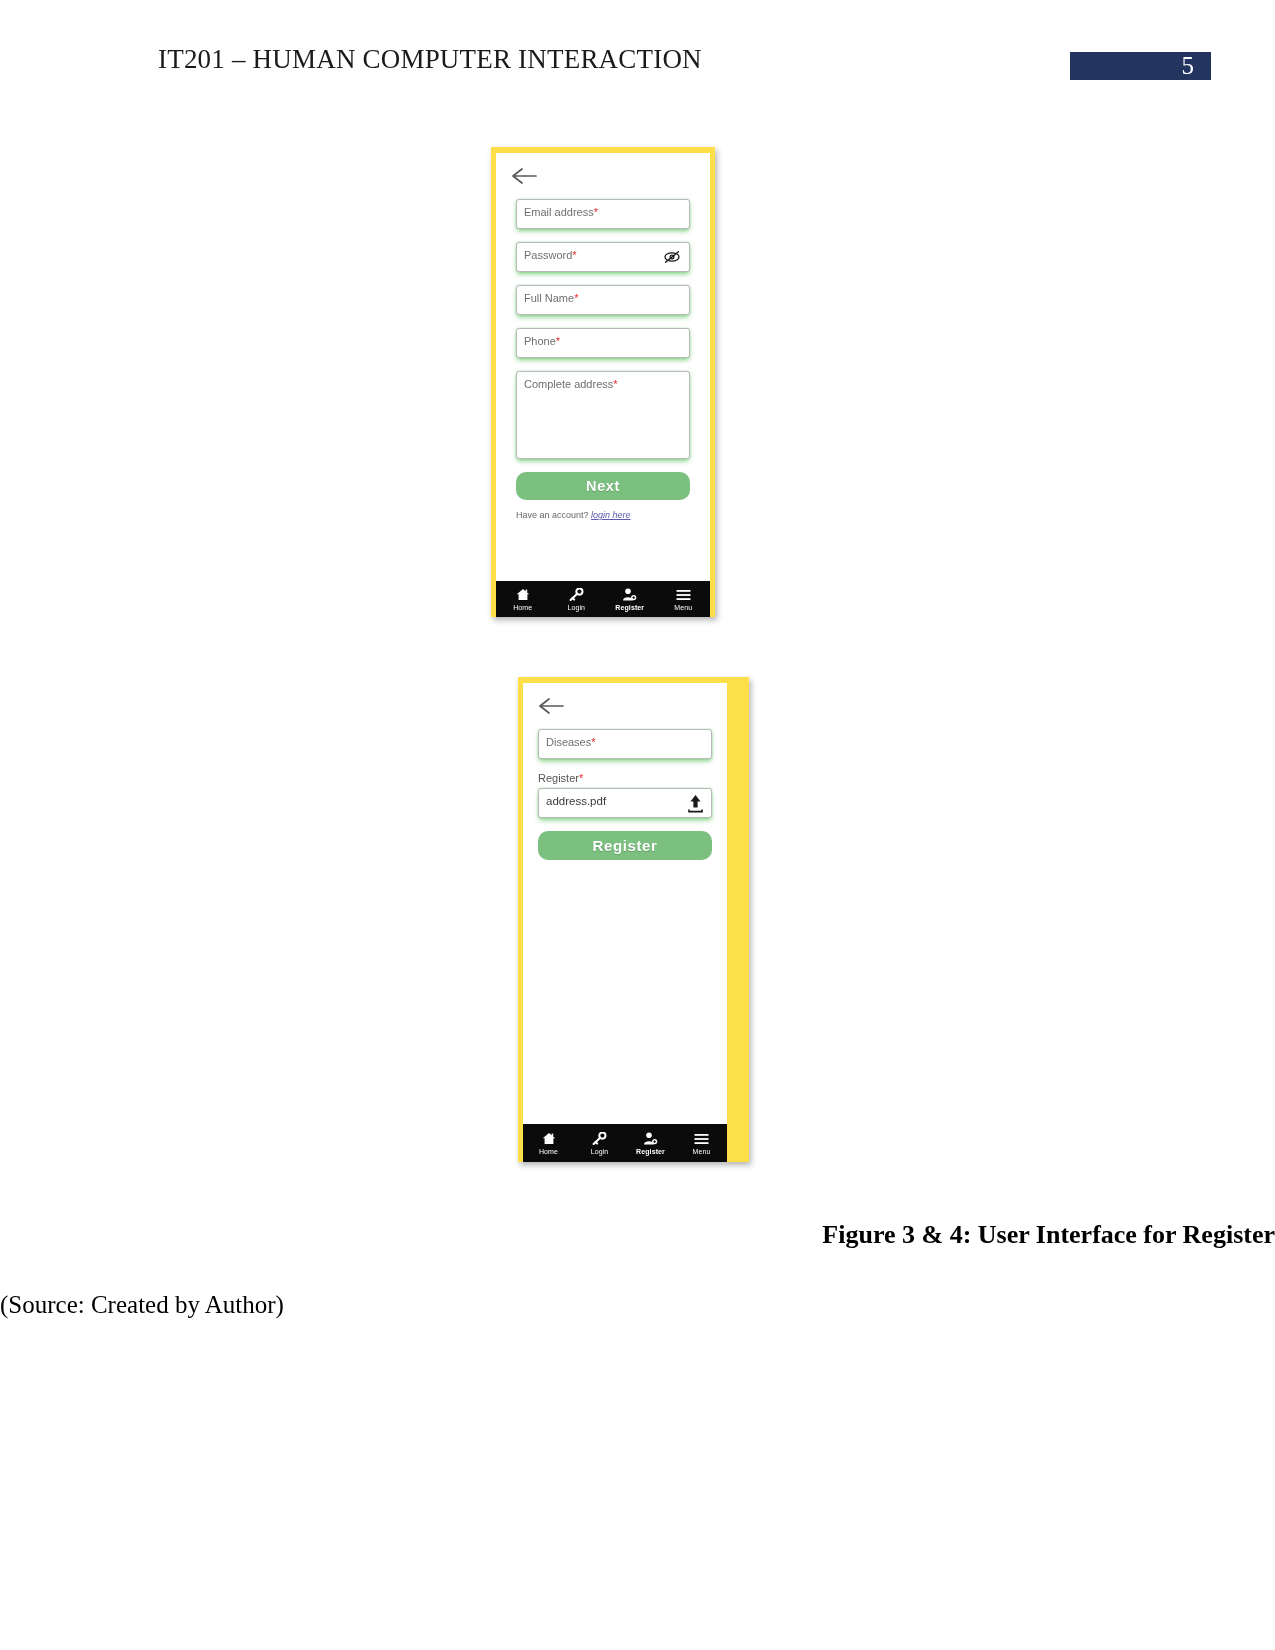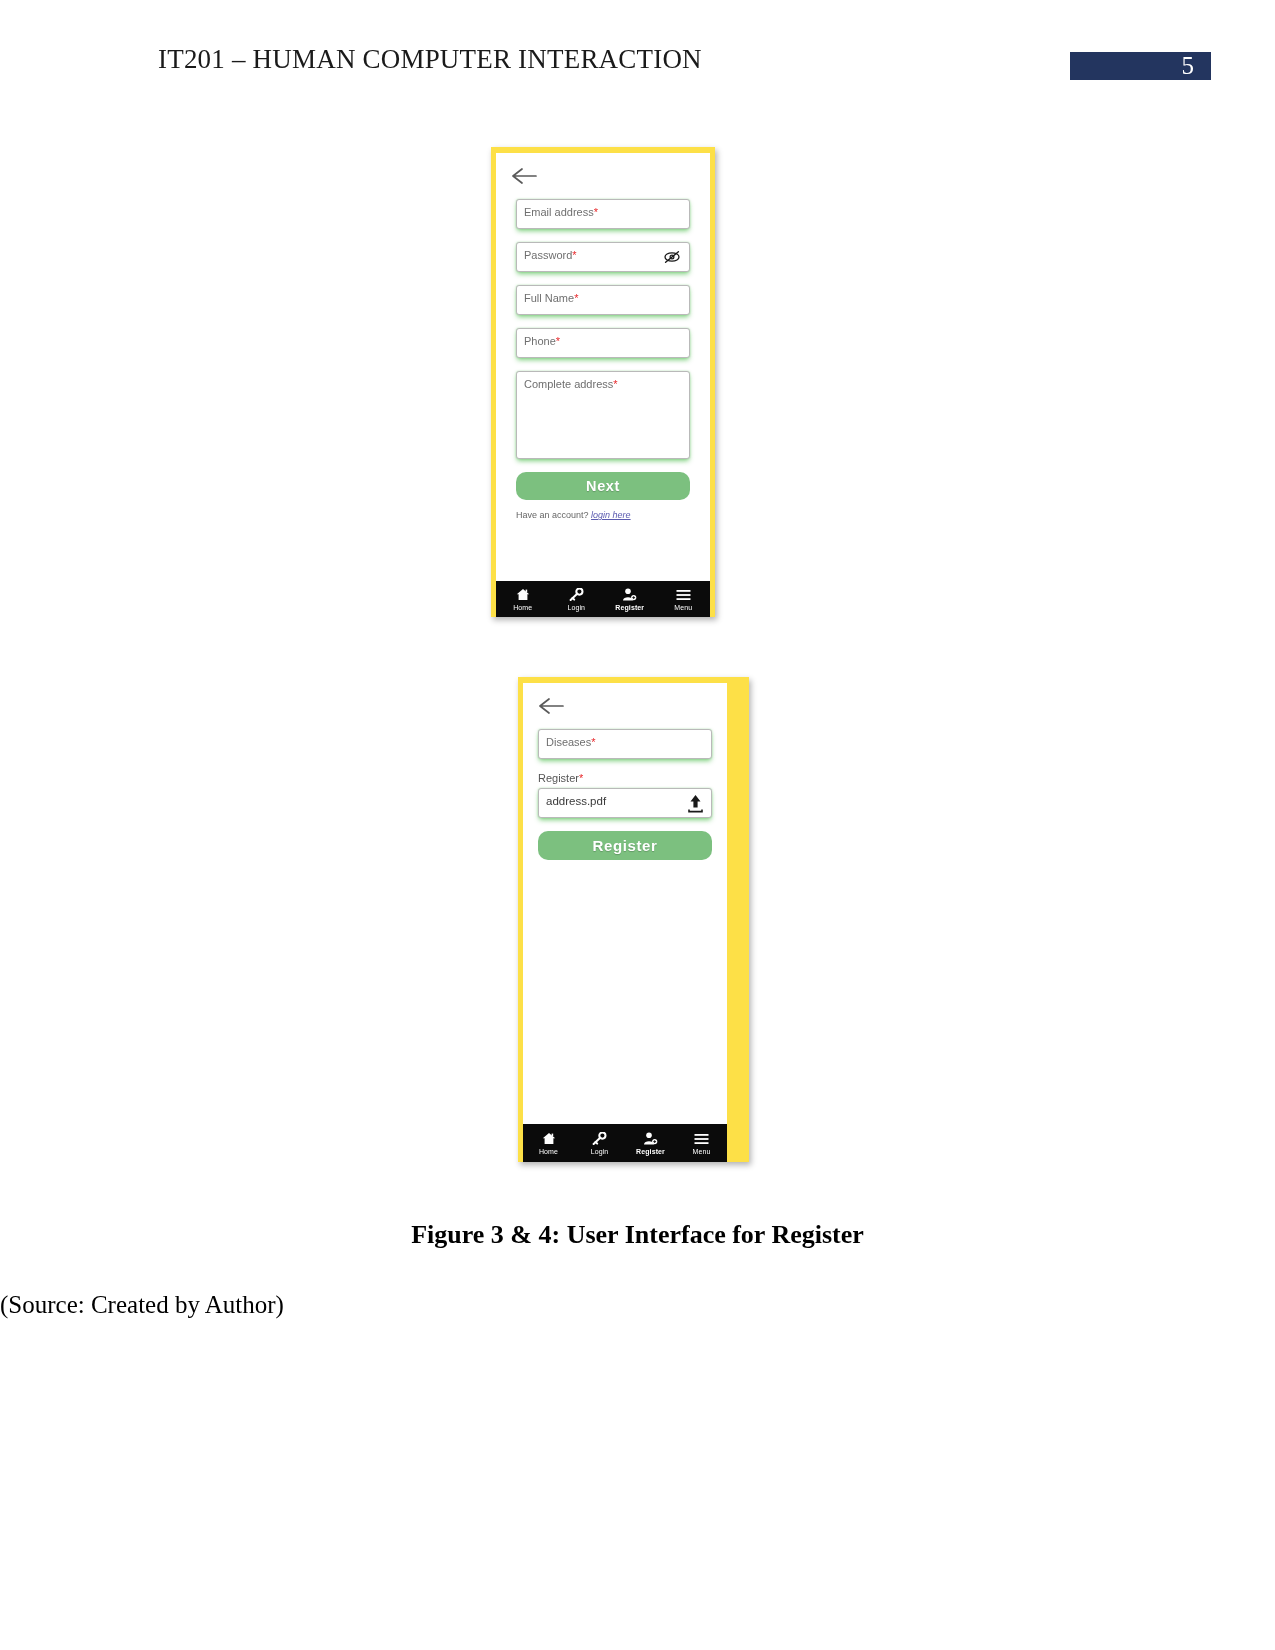--- a/index.html
+++ b/index.html
@@ -228,21 +228,21 @@
 
   
   .phone-2 .bottom-nav { height: 38px; }
 
   
   .fig-caption {
     position: absolute;
     left: 0;
     top: 1220px;
     width: 1275px;
-    text-align: center;
+    text-align: right;
     font-family: "Liberation Serif", serif;
     font-weight: bold;
     font-size: 26px;
     color: #000000;
   }
   .src-caption {
     position: absolute;
     left: 0;
     top: 1291px;
     width: 1275px;

